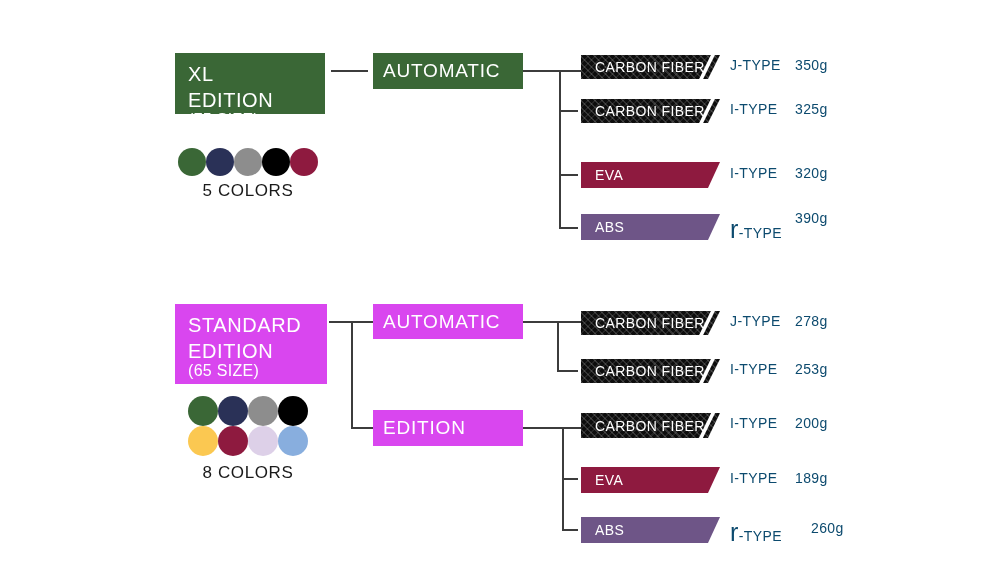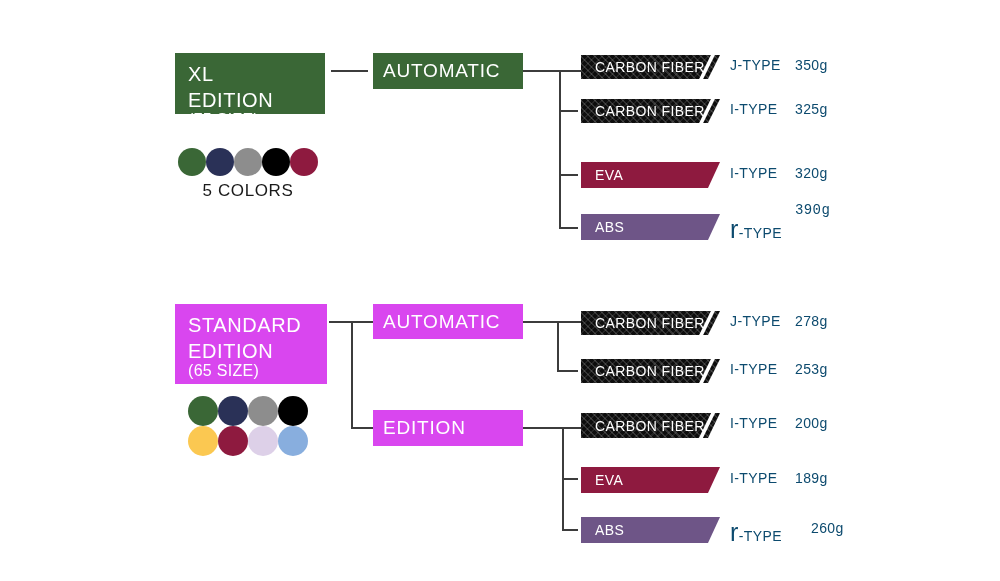--- a/index.html
+++ b/index.html
@@ -112,36 +112,37 @@
     <span class="mat-label">EVA</span>
   </div>
   <span class="type-label" style="top:165px;">I-TYPE</span>
   <span class="weight-label" style="top:165px;">320g</span>
 
   <div class="mat" style="left:581px;top:214px;height:26px;">
     <div class="mat-shape abs"></div>
     <span class="mat-label">ABS</span>
   </div>
   <span class="type-label rtype" style="top:215px;">r-TYPE</span>
-  <span class="weight-label" style="top:202px;font-family:Liberation Mono, monospace;">390g</span>
+  <span class="weight-label" style="top:210px;">390g</span>
 
   <div class="edition-card bg-navy" style="left:175px;top:304px;width:152px;height:80px;">
     <span class="ln">STANDARD</span>
     <span class="ln">EDITION</span>
     <span class="sz">(65 SIZE)</span>
   </div>
 
   <span class="dot dot30" style="left: 188px; top: 396px; background-color: rgb(58, 103, 54);"></span>
   <span class="dot dot30" style="left: 218px; top: 396px; background-color: rgb(42, 49, 87);"></span>
   <span class="dot dot30" style="left: 248px; top: 396px; background-color: rgb(141, 141, 141);"></span>
   <span class="dot dot30" style="left: 278px; top: 396px; background-color: rgb(0, 0, 0);"></span>
   <span class="dot dot30" style="left: 188px; top: 426px; background-color: rgb(251, 200, 81);"></span>
   <span class="dot dot30" style="left: 218px; top: 426px; background-color: rgb(142, 26, 63);"></span>
   <span class="dot dot30" style="left: 248px; top: 426px; background-color: rgb(221, 208, 232);"></span>
   <span class="dot dot30" style="left: 278px; top: 426px; background-color: rgb(136, 174, 222);"></span>
+  <div class="colors-label" style="left:178px;top:463px;width:140px;">8 COLORS</div>
 
   <div class="mode-box bg-navy" style="left:373px;top:304px;height:35px;">
     <span>AUTOMATIC</span>
   </div>
   <div class="mode-box bg-navy" style="left:373px;top:410px;height:36px;">
     <span>EDITION</span>
   </div>
 
   <div class="line h" style="left:329px;top:321px;width:44px;"></div>
   <div class="line v" style="left:351px;top:321px;height:107px;"></div>

